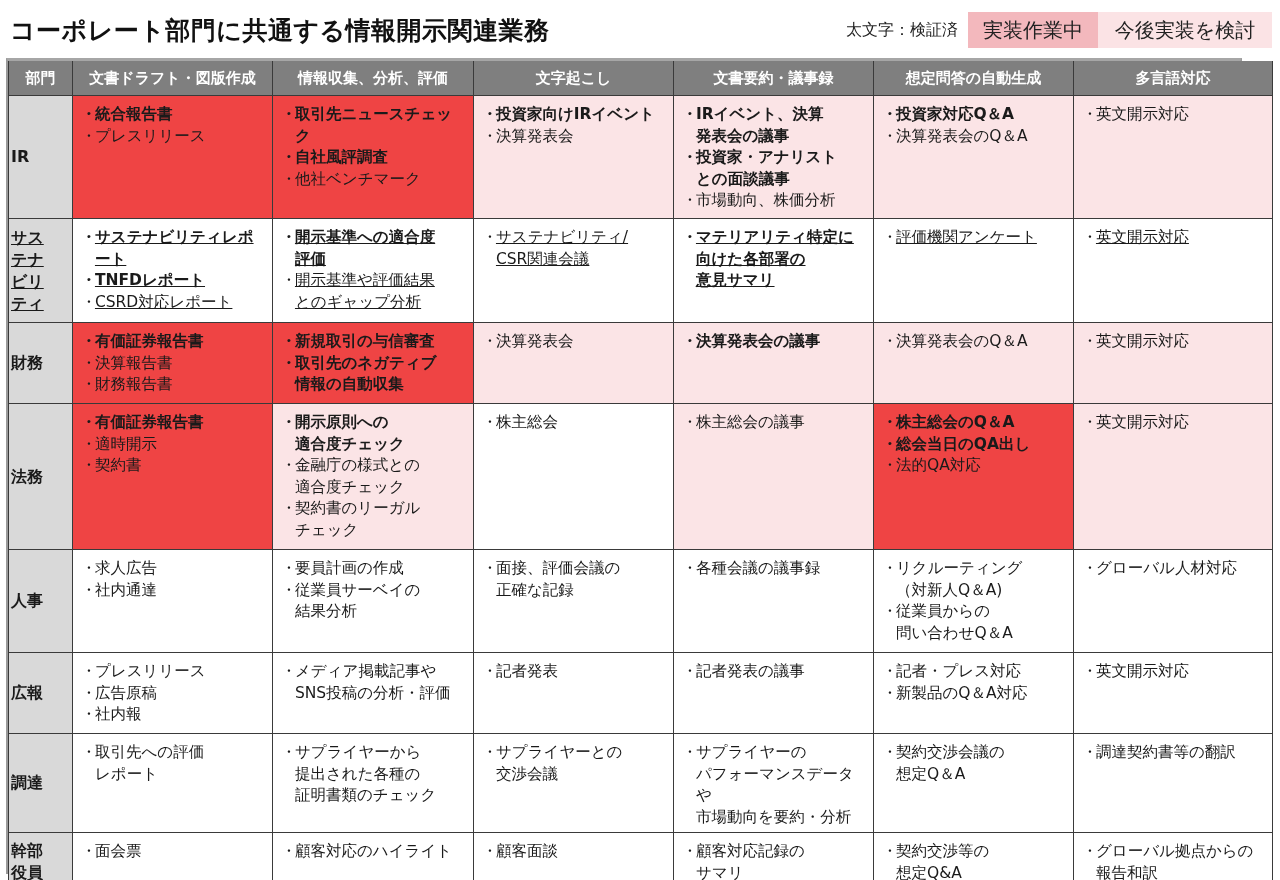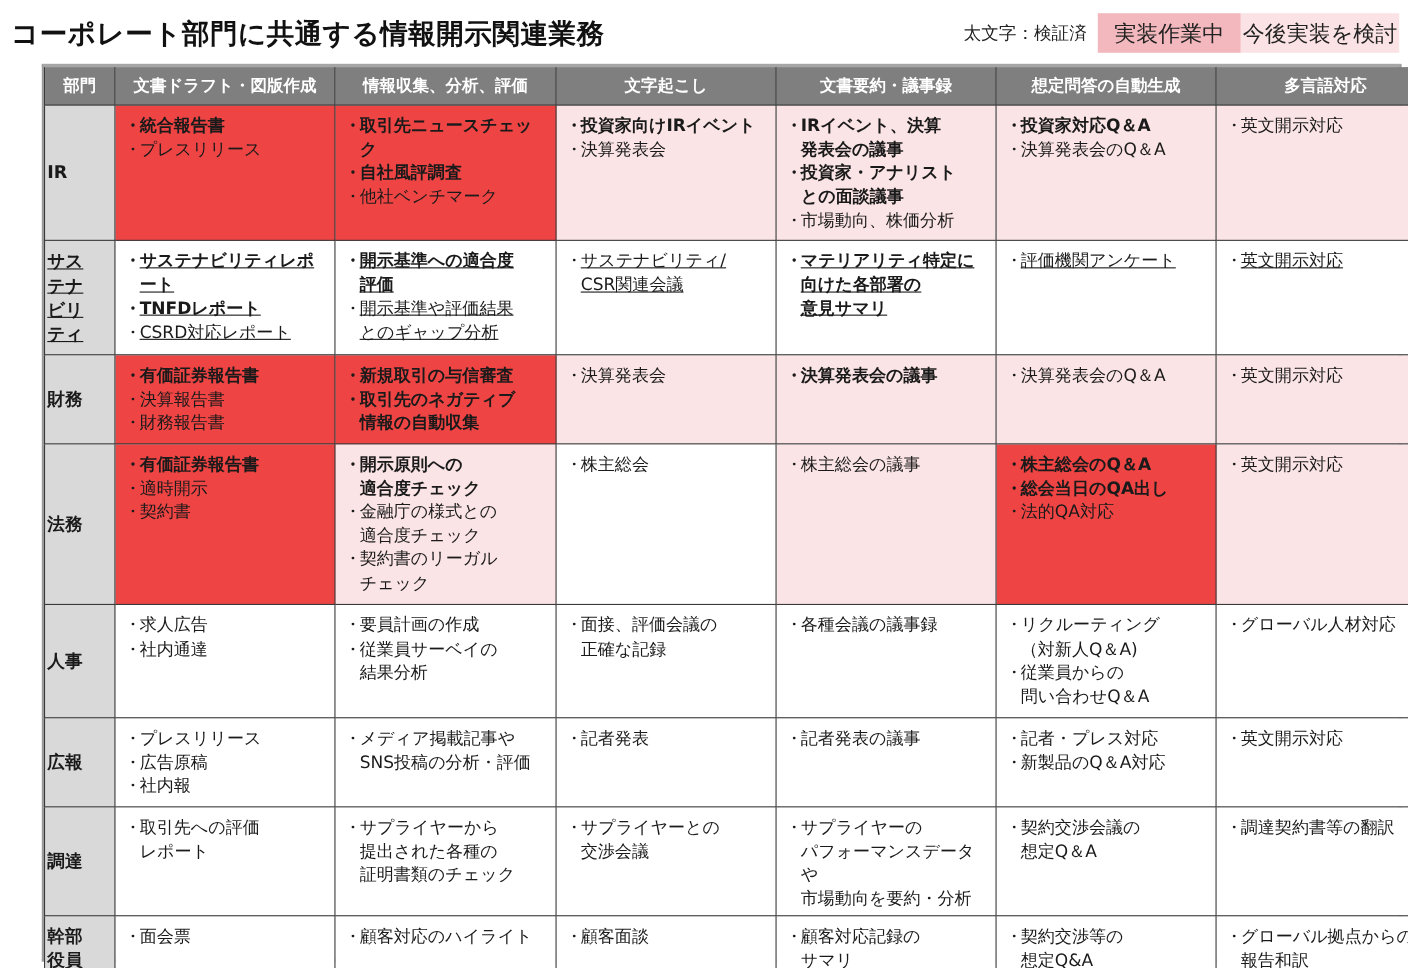--- a/index.html
+++ b/index.html
@@ -3,24 +3,24 @@
 <meta charset="utf-8">
 <style>
   html, body { margin:0; padding:0; background:#ffffff; }
   body { width:1280px; height:880px; position:relative; overflow:hidden;
          font-family:"DejaVu Sans", "Liberation Sans", sans-serif; color:#1a1a1a; }
   .title { position:absolute; left:10px; top:14px; font-size:25px; font-weight:bold; letter-spacing:0.5px; color:#111; }
   .legend { position:absolute; top:12px; right:8px; display:flex; align-items:center; gap:0; }
   .legend-note { font-size:16px; color:#222; margin-right:10px; }
   .legend-chip { font-size:20px; height:36px; line-height:36px; padding:0 14px; color:#222; }
   .chip-active { background:#f3b8bd; width:130px; text-align:center; padding:0; }
-  .chip-future { background:#fbe3e5; width:144px; text-align:center; padding:0; }
+  .chip-future { background:#fbe3e5; width:174px; text-align:center; padding:0; }
 
   .table-wrap { position:absolute; left:6px; top:58px; width:1236px; height:816px;
-                border:2px solid #9a9a9a; border-top:3px solid #a6a6a6; box-sizing:border-box;margin-left:32px; }
+                border:2px solid #9a9a9a; border-top:3px solid #a6a6a6; box-sizing:border-box; }
   table { border-collapse:collapse; table-layout:fixed; width:1264px; height:813px; }
   th { background:#7f7f7f; color:#ffffff; font-size:15px; font-weight:bold; height:34px;
        border:1px solid #3a3a3a; border-top:none; text-align:center; padding:0; }
   td { border:1.5px solid #3a3a3a; vertical-align:top; padding:8px 6px 4px 8px;
        font-size:15.5px; line-height:21.5px; background:#ffffff; }
   td.dept { background:#d9d9d9; vertical-align:middle; font-weight:bold;
             font-size:16px; padding:4px 2px; line-height:22px; }
   td.active { background:#ef4444; }
   td.future { background:#fbe4e6; }
   td.none { background:#ffffff; }

